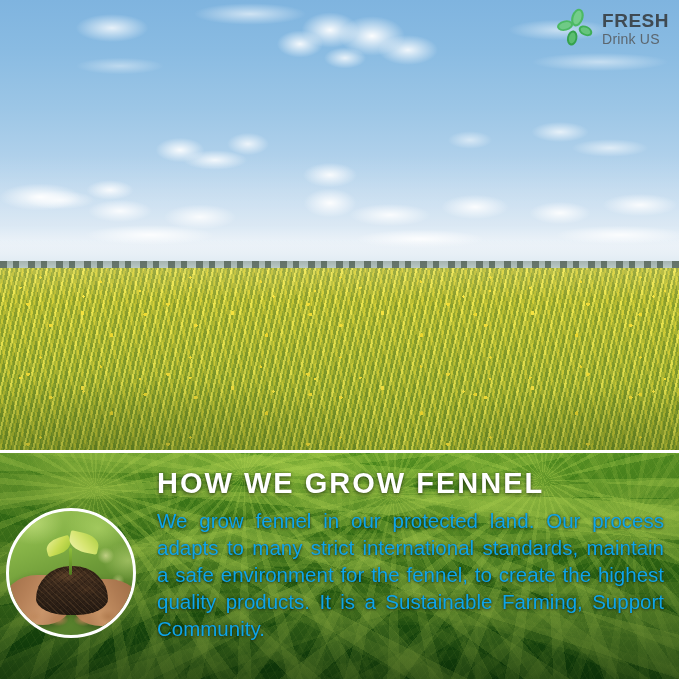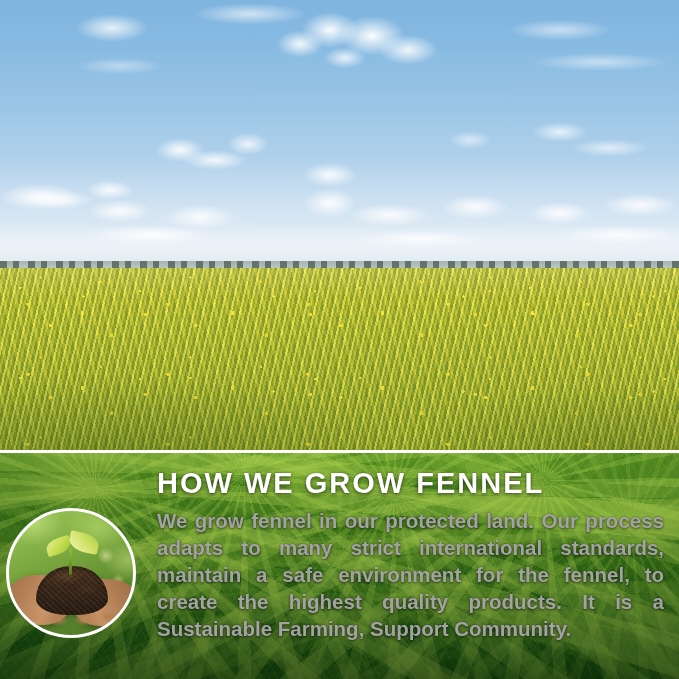--- a/index.html
+++ b/index.html
@@ -240,39 +240,55 @@
   .text-block{position:absolute;left:157px;top:469px;width:511px;z-index:5;}
   .headline{
     margin:0;
     font-size:29px;font-weight:700;color:#ffffff;
     letter-spacing:2.0px;line-height:1.0;
     text-shadow:0 2px 4px rgba(0,0,0,.45),0 0 2px rgba(0,0,0,.35);
     white-space:nowrap;
   }
   .body-copy{
     margin:9px 4px 0 0;
-    font-size:20.5px;font-weight:700;color:#a3a3a3;
+    font-size:20.5px;font-weight:400;color:#0ea5e9;
     line-height:27px;text-align:justify;
     text-shadow:0 1px 3px rgba(0,0,0,.55),0 0 2px rgba(0,0,0,.35);
   }
 </style>
 </head>
 <body>
 
 <div class="poster">
 
   <div class="top-photo">
     <div class="sky"></div>
     <div class="clouds-hi"></div>
     <div class="clouds-lo"></div>
     <div class="haze"></div>
     <div class="treeline"></div>
     <div class="field"></div>
     <div class="field-shade"></div>
 
+    <div class="logo">
+      <svg class="logo-mark" viewBox="0 0 40 42">
+        <ellipse cx="21.5" cy="10" rx="6.2" ry="9.6" fill="#4cb964" transform="rotate(18 21.5 10)"></ellipse>
+        <ellipse cx="21.5" cy="10" rx="4.0" ry="7.4" fill="#74cd8a" transform="rotate(18 21.5 10)"></ellipse>
+        <ellipse cx="8.5" cy="18.5" rx="8.6" ry="5.4" fill="#4cb964" transform="rotate(-14 8.5 18.5)"></ellipse>
+        <ellipse cx="8.5" cy="18.5" rx="6.4" ry="3.5" fill="#6fca86" transform="rotate(-14 8.5 18.5)"></ellipse>
+        <ellipse cx="30" cy="24" rx="7.6" ry="5.0" fill="#3fae57" transform="rotate(26 30 24)"></ellipse>
+        <ellipse cx="30" cy="24" rx="5.4" ry="3.2" fill="#66c47d" transform="rotate(26 30 24)"></ellipse>
+        <ellipse cx="16" cy="31.5" rx="5.4" ry="8.0" fill="#35a24c" transform="rotate(12 16 31.5)"></ellipse>
+        <ellipse cx="16" cy="31.5" rx="3.4" ry="5.8" fill="#5bbd70" transform="rotate(12 16 31.5)"></ellipse>
+      </svg>
+      <span class="logo-text">
+        <span class="logo-fresh">FRESH</span>
+        <span class="logo-sub">Drink US</span>
+      </span>
+    </div>
   </div>
 
   <div class="divider"></div>
 
   <div class="bottom">
     <div class="fronds"></div>
     <div class="bottom-vignette"></div>
 
     <div class="circle-photo">
       <div class="cp-bokeh"></div>

